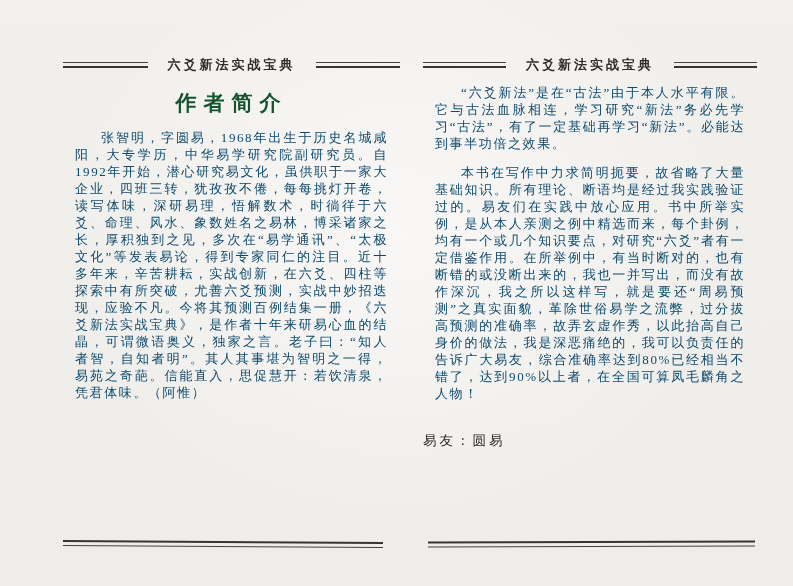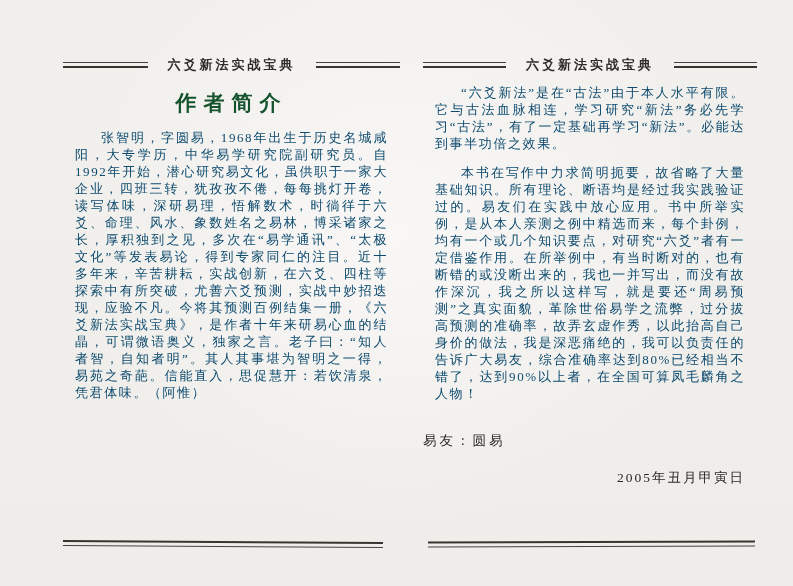--- a/index.html
+++ b/index.html
@@ -114,17 +114,16 @@
   <div class="running-head">
     <div class="double-rule"></div>
     <div class="running-head-title">六爻新法实战宝典</div>
     <div class="double-rule"></div>
   </div>
   <div class="body-text">
     <p>“六爻新法”是在“古法”由于本人水平有限。它与古法血脉相连，学习研究“新法”务必先学习“古法”，有了一定基础再学习“新法”。必能达到事半功倍之效果。</p>
     <p>本书在写作中力求简明扼要，故省略了大量基础知识。所有理论、断语均是经过我实践验证过的。易友们在实践中放心应用。书中所举实例，是从本人亲测之例中精选而来，每个卦例，均有一个或几个知识要点，对研究“六爻”者有一定借鉴作用。在所举例中，有当时断对的，也有断错的或没断出来的，我也一并写出，而没有故作深沉，我之所以这样写，就是要还“周易预测”之真实面貌，革除世俗易学之流弊，过分拔高预测的准确率，故弄玄虚作秀，以此抬高自己身价的做法，我是深恶痛绝的，我可以负责任的告诉广大易友，综合准确率达到80%已经相当不错了，达到90%以上者，在全国可算凤毛麟角之人物！</p>
   </div>
   <div class="signature-line">易友：圆易</div>
-  <div class="date-line">2005年丑月甲寅日</div>
 </div>
 
 <div class="bottom-rule bottom-rule-left"></div>
 <div class="bottom-rule bottom-rule-right"></div>
 
 </body></html>

